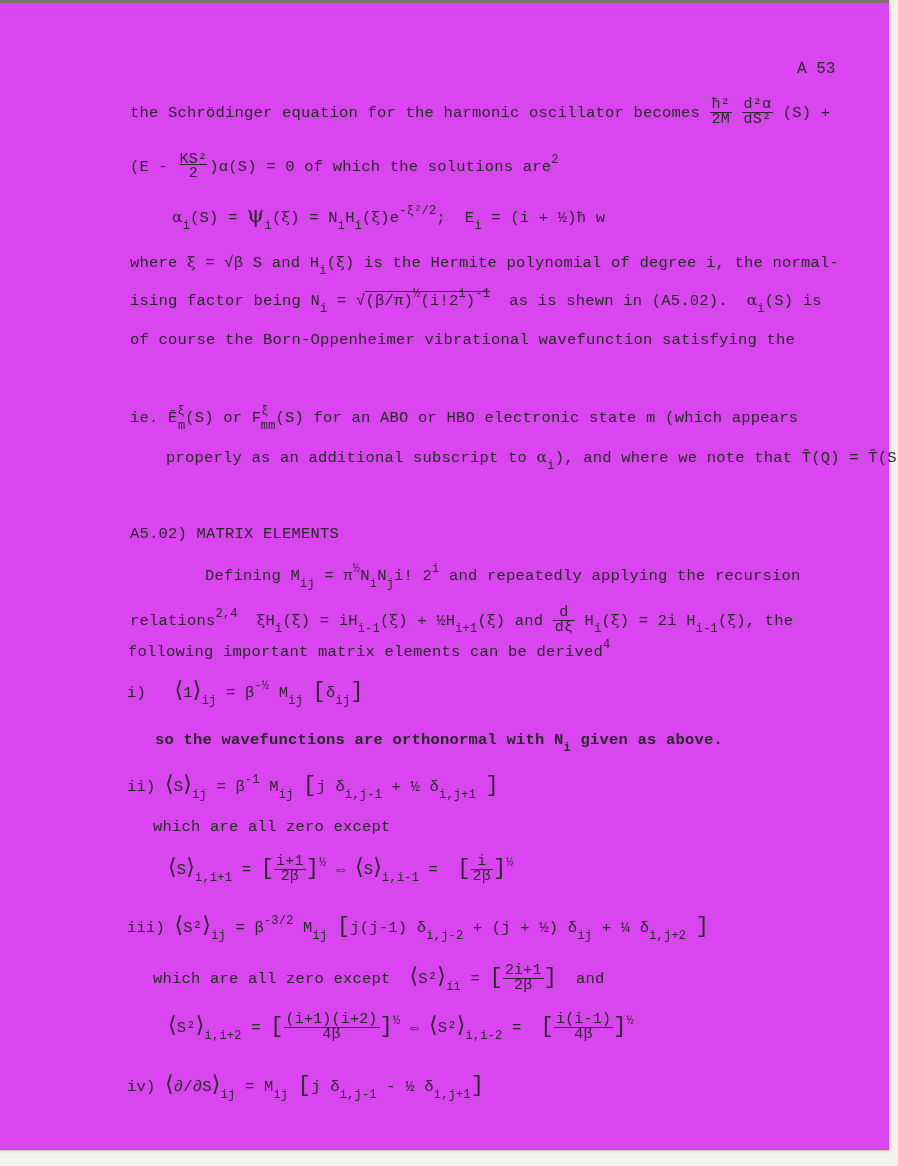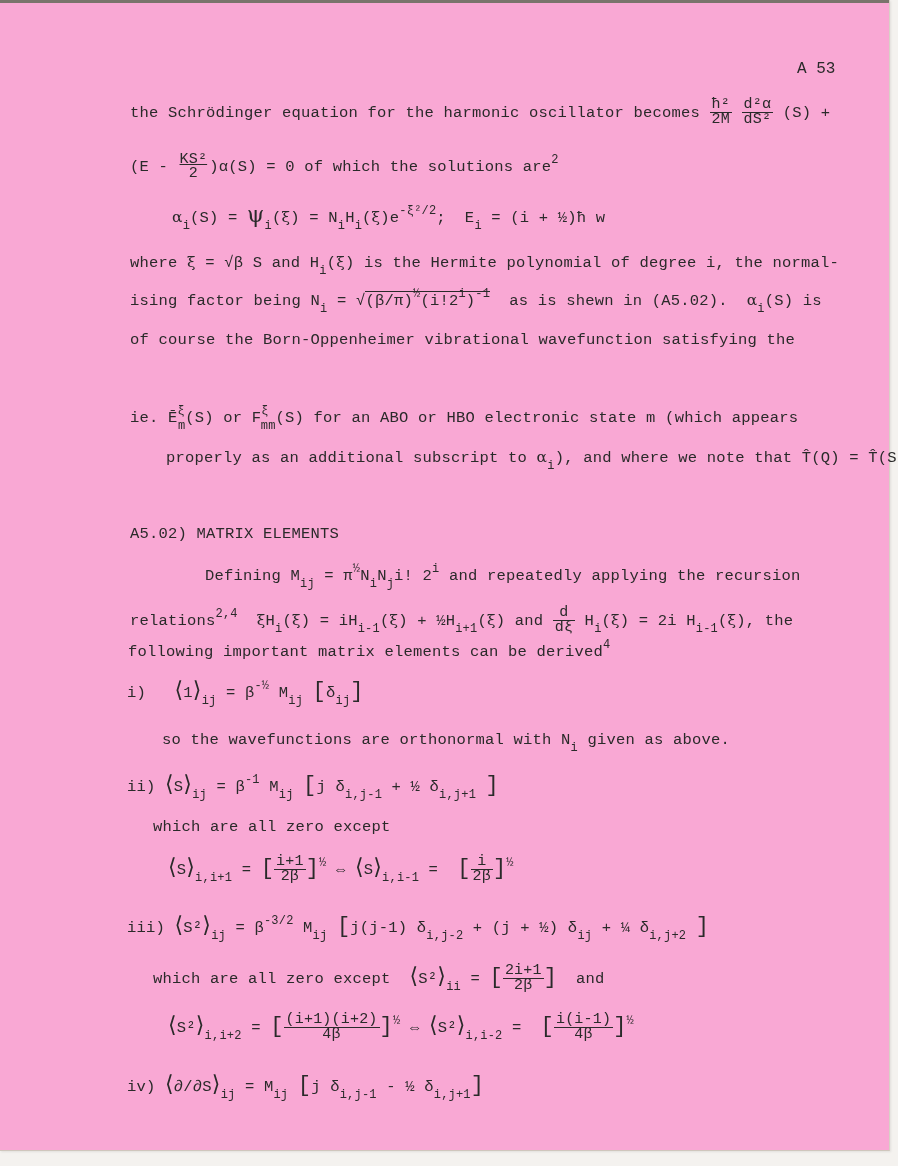--- a/index.html
+++ b/index.html
@@ -4,21 +4,21 @@
 <style>
   html, body { margin:0; padding:0; }
   body {
     width:898px; height:1166px; position:relative; overflow:hidden;
     background:#f4f2ef;
     font-family:"Liberation Mono","DejaVu Sans Mono",monospace;
     color:#2a2a2a;
   }
   .page {
     position:absolute; left:0; top:0; width:889px; height:1150px;
-    background:#f9a8d4;
+    background:#d946ef;
     border-right:1px solid #d9d0c6; border-bottom:1px solid #cfc6bc;
     box-shadow: 1px 1px 2px rgba(0,0,0,0.08);
   }
   .topedge { position:absolute; left:0; top:0; width:889px; height:3px; background:#7a746c; }
   .ln { position:absolute; font-size:15.5px; line-height:20px; white-space:nowrap; letter-spacing:0.2px; }
   .sub { font-size:12px; position:relative; top:7px; }
   .sup { font-size:12px; position:relative; top:-8px; }
   .frac { display:inline-block; vertical-align:middle; text-align:center; font-size:15px; line-height:14px; }
   .frac .n { display:block; border-bottom:1px solid #2a2a2a; padding:0 2px; }
   .frac .d { display:block; padding:0 2px; }
@@ -80,21 +80,21 @@
   </div>
 
   <div class="ln" style="left:128px;top:642px;">
     following important matrix elements can be derived<span class="sup">4</span>
   </div>
 
   <div class="ln" style="left:127px;top:680px;">
     i)&nbsp;&nbsp; <span class="ang">⟨</span>1<span class="ang">⟩</span><span class="sub">ij</span> = β<span class="sup">-½</span> M<span class="sub">ij</span> <span class="big">[</span>δ<span class="sub">ij</span><span class="big">]</span>
   </div>
 
-  <div class="ln" style="left:162px;top:730px;">
+  <div class="ln" style="left:155px;top:730px;font-weight:bold;">
     so the wavefunctions are orthonormal with N<span class="sub">i</span> given as above.
   </div>
 
   <div class="ln" style="left:127px;top:766px;margin-top:8px;">
     ii) <span class="ang">⟨</span>S<span class="ang">⟩</span><span class="sub">ij</span> = β<span class="sup">-1</span> M<span class="sub">ij</span> <span class="big">[</span>j δ<span class="sub">i,j-1</span> + ½ δ<span class="sub">i,j+1</span> <span class="big">]</span>
   </div>
 
   <div class="ln" style="left:153px;top:817px;">which are all zero except</div>
 
   <div class="ln" style="left:168px;top:855px;">

